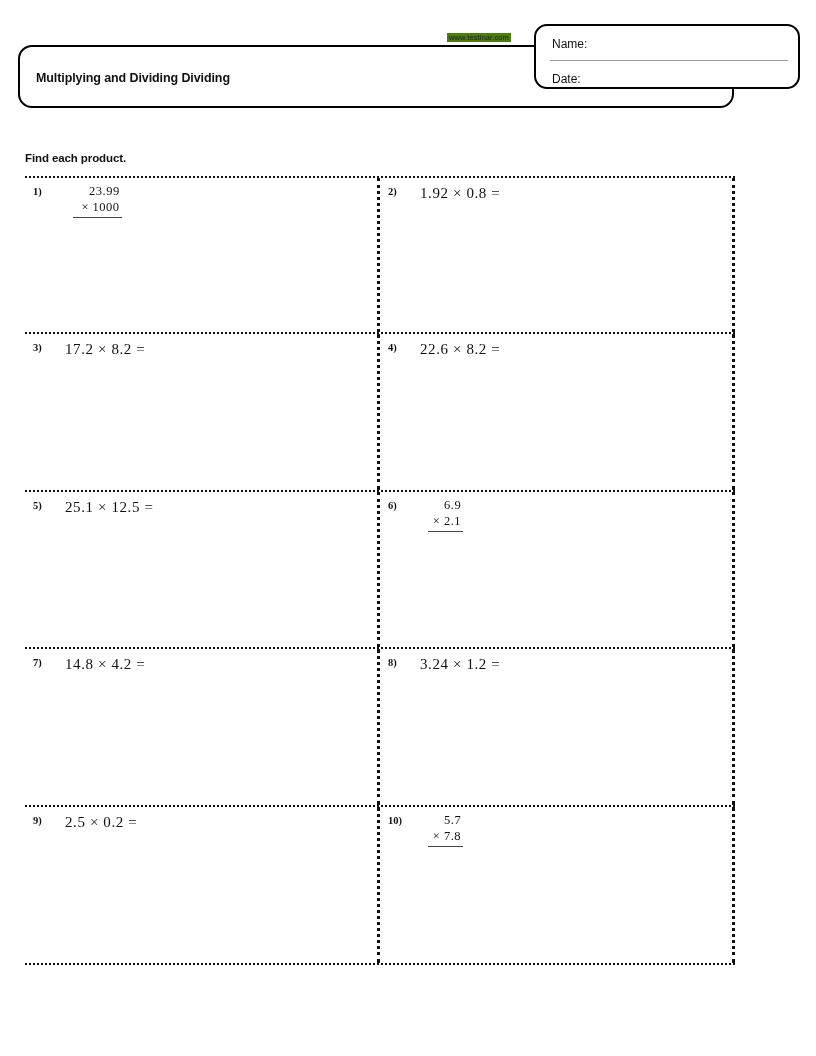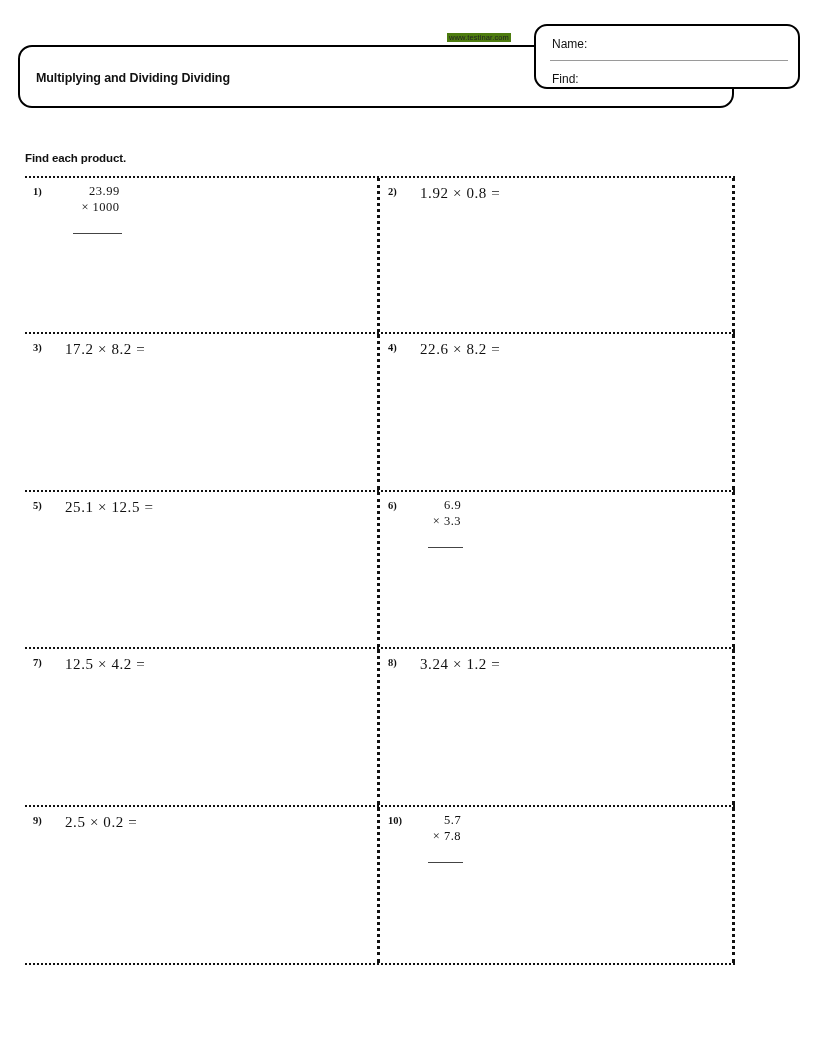--- a/index.html
+++ b/index.html
@@ -176,38 +176,38 @@
     text-align: right;
     padding-right: 2px;
     padding-left: 16px;
     line-height: 15px;
   }
   .vstack .vbot {
     text-align: right;
     padding-right: 2px;
     line-height: 17px;
     border-bottom: 1.6px solid #444;
-    padding-bottom: 17px;
+    padding-bottom: 1px;
   }
 </style>
 </head>
 <body>
 
 <div class="header-zone">
 
   <div class="title-box"></div>
 
   <div class="title-text">Multiplying and Dividing Dividing</div>
 
   <div class="site-url">www.testinar.com</div>
 
   <div class="namedate-box">
     <div class="nd-name">Name:</div>
     <div class="nd-rule"></div>
-    <div class="nd-date">Find:</div>
+    <div class="nd-date">Date:</div>
   </div>
 </div>
 
 <div class="instruction">Find each product.</div>
 
 <div class="grid" id="problem-grid">
     <div class="grid-row">
       <div class="cell left">
         <span class="qnum">1)</span>
         <div class="vstack">
@@ -232,28 +232,28 @@
     </div>
     <div class="grid-row">
       <div class="cell left">
         <span class="qnum">5)</span>
         <span class="qexpr">25.1  ×  12.5 =</span>
       </div>
       <div class="cell right">
         <span class="qnum">6)</span>
         <div class="vstack">
           <div class="vtop">6.9</div>
-          <div class="vbot">× 3.3</div>
+          <div class="vbot">× 2.1</div>
         </div>
       </div>
     </div>
     <div class="grid-row">
       <div class="cell left">
         <span class="qnum">7)</span>
-        <span class="qexpr">12.5  ×  4.2 =</span>
+        <span class="qexpr">14.8  ×  4.2 =</span>
       </div>
       <div class="cell right">
         <span class="qnum">8)</span>
         <span class="qexpr">3.24  ×  1.2 =</span>
       </div>
     </div>
     <div class="grid-row">
       <div class="cell left">
         <span class="qnum">9)</span>
         <span class="qexpr">2.5  ×  0.2 =</span>

